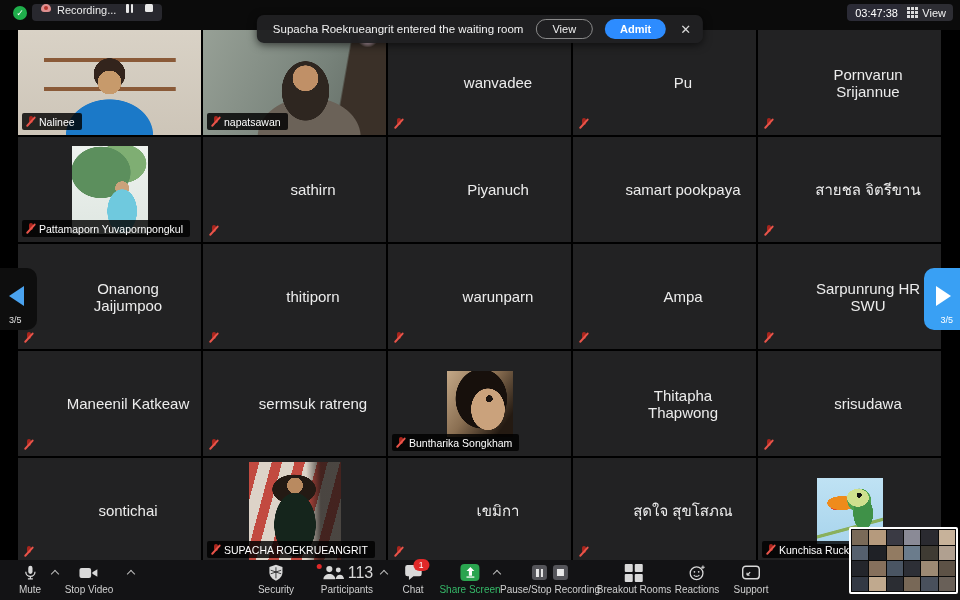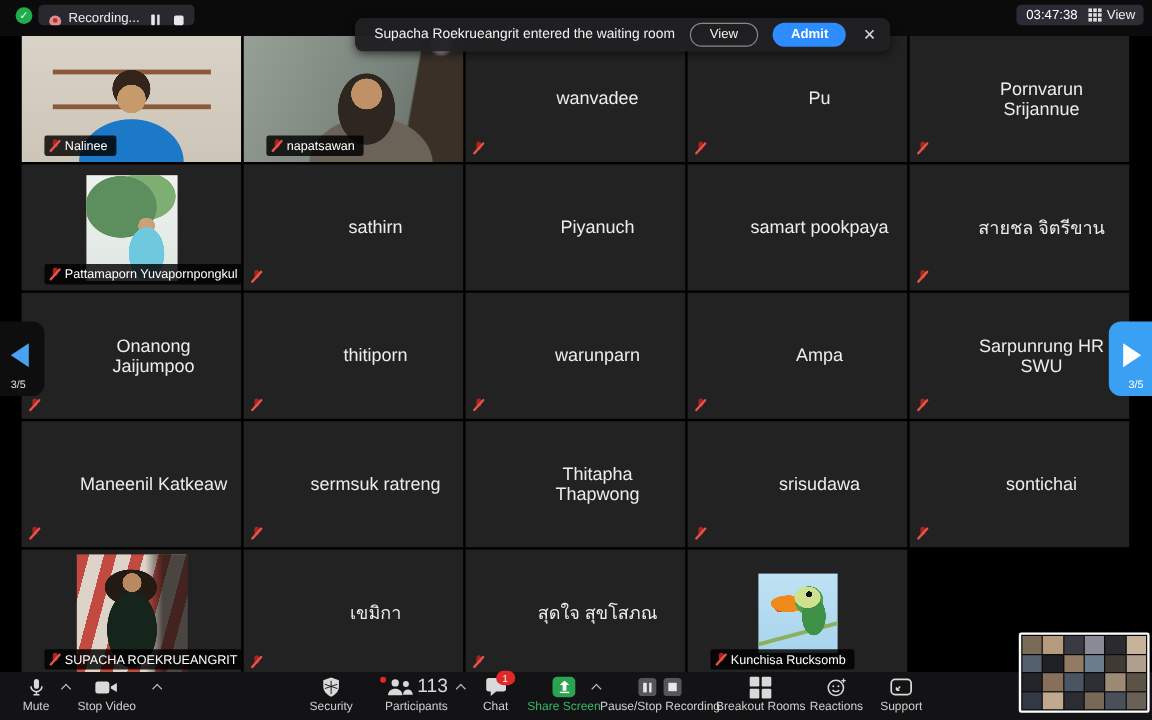--- a/index.html
+++ b/index.html
@@ -5,51 +5,51 @@
   html,body{margin:0;padding:0;background:#000;}
   body{width:960px;height:600px;position:relative;overflow:hidden;
        font-family:"Liberation Sans","DejaVu Sans",sans-serif;
        -webkit-font-smoothing:antialiased;}
 
   
   .topbar{position:absolute;left:0;top:0;width:960px;height:30px;background:#0b0b0b;z-index:10;}
   .enc-badge{position:absolute;left:13px;top:6px;width:14px;height:14px;border-radius:50%;
              background:#1fae4b;color:#fff;font-size:9px;line-height:14px;text-align:center;font-weight:bold;}
   .rec-pill{position:absolute;left:32px;top:4px;height:17px;background:#28282e;border-radius:4px;
-            display:flex;align-items:flex-end;gap:6px;padding:0 9px;color:#ececec;font-size:11px;}
+            display:flex;align-items:flex-start;gap:6px;padding:0 9px;color:#ececec;font-size:11px;}
   .rec-cloud{width:10px;height:8px;background:#df8f8f;border-radius:5px 5px 3px 3px;position:relative;}
   .rec-cloud::after{content:"";position:absolute;left:3px;top:2px;width:4px;height:4px;border-radius:50%;background:#b5342c;}
   .rec-pause{display:inline-flex;gap:2px;margin-left:4px;}
   .rec-pause i{width:2.5px;height:9px;background:#e8e8e8;border-radius:1px;}
   .rec-stop{width:8px;height:8px;background:#e8e8e8;border-radius:1.5px;margin-left:6px;}
   .timer-pill{position:absolute;right:54px;top:4px;height:17px;background:#2b2b36;border-radius:4px;
               color:#fff;font-size:11px;display:flex;align-items:center;padding:0 8px;}
   .view-btn{position:absolute;right:7px;top:4px;height:17px;background:#2d2d33;border-radius:4px;
             color:#f0f0f0;font-size:11px;display:flex;align-items:center;gap:4px;padding:0 7px;}
   .grid-glyph{display:inline-grid;grid-template-columns:repeat(3,3px);grid-auto-rows:3px;gap:1px;}
   .grid-glyph i{background:#ddd;}
 
   
   .banner{position:absolute;left:50%;top:15px;transform:translateX(-50%);z-index:40;
           background:rgba(32,32,34,.97);border-radius:7px;height:28px;display:flex;align-items:center;
-          gap:12px;padding:0 12px 0 16px;box-shadow:0 2px 8px rgba(0,0,0,.6);margin-left:39px;}
+          gap:12px;padding:0 12px 0 16px;box-shadow:0 2px 8px rgba(0,0,0,.6);}
   .banner-text{color:#f2f2f2;font-size:11.5px;white-space:nowrap;}
   .banner-view{border:1px solid #8a8a8a;border-radius:12px;background:transparent;color:#f0f0f0;
                font-size:11px;padding:3px 16px;cursor:pointer;}
   .banner-admit{border:none;border-radius:12px;background:#2D8CFF;color:#fff;font-weight:bold;
                 font-size:11px;padding:4px 15px;cursor:pointer;}
   .banner-x{color:#d8d8d8;font-size:13px;margin-left:2px;cursor:pointer;}
 
   
   .pgrid{position:absolute;left:18px;top:30px;width:923px;height:533px;display:grid;
          grid-template-columns:repeat(5,1fr);grid-template-rows:repeat(5,1fr);gap:2px;z-index:1;}
   .tile{position:relative;background:#222223;overflow:hidden;display:flex;align-items:center;justify-content:center;}
   .center-name{position:absolute;inset:0;display:flex;align-items:center;justify-content:center;
                color:#ececec;font-size:15px;padding:0 8px;text-align:center;margin-left:37px;}
-  .chip{position:absolute;left:19px;bottom:5px;display:flex;align-items:center;gap:4px;
+  .chip{position:absolute;left:4px;bottom:5px;display:flex;align-items:center;gap:4px;
         background:rgba(0,0,0,.82);padding:2px 7px 2px 4px;border-radius:2px;color:#fff;font-size:10.5px;
         max-width:92%;white-space:nowrap;overflow:hidden;z-index:3;}
   .mic{position:relative;display:inline-block;width:9px;height:13px;flex:none;}
   .mic::before{content:"";position:absolute;left:3px;top:1px;width:3.5px;height:7px;background:#a8251d;border-radius:2px;}
   .mic::after{content:"";position:absolute;left:4px;top:0;width:1.6px;height:13px;background:#e8544a;
               transform:rotate(42deg);border-radius:1px;}
   .corner{position:absolute;left:6px;bottom:5px;z-index:2;}
 
   
   .video{position:absolute;inset:0;}
@@ -275,20 +275,28 @@
     <span class="mic corner"></span>
 
   </div>
     <div class="tile">
 
     <div class="center-name">sermsuk ratreng</div>
     <span class="mic corner"></span>
 
   </div>
     <div class="tile">
+    <div class="media media-buntharika avatar"></div>
+
+    <div class="chip">
+      <span class="mic"></span>
+      <span class="chip-text">Buntharika Songkham</span>
+    </div>
+  </div>
+    <div class="tile">
 
     <div class="center-name">Thitapha Thapwong</div>
 
   </div>
     <div class="tile">
 
     <div class="center-name">srisudawa</div>
     <span class="mic corner"></span>
 
   </div>

